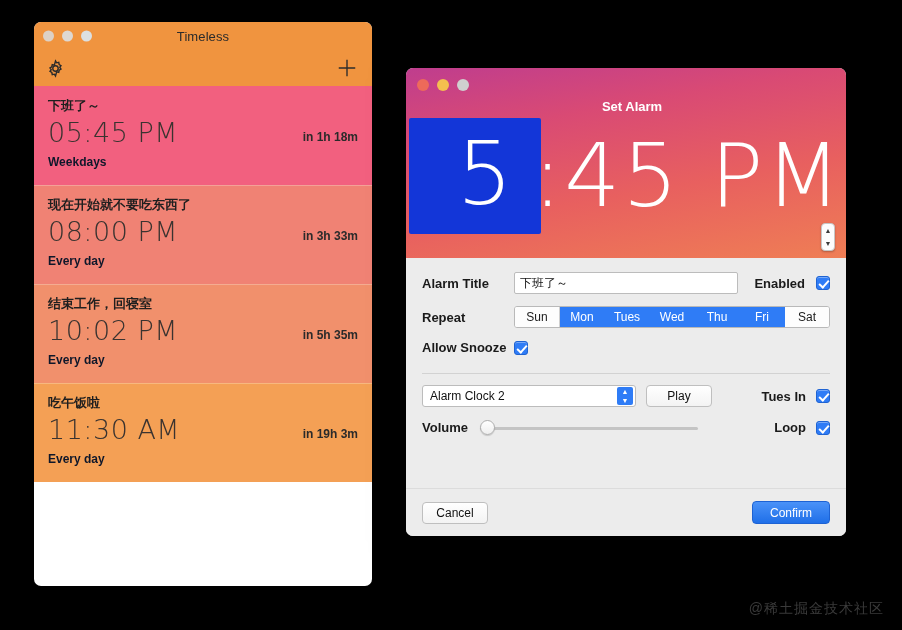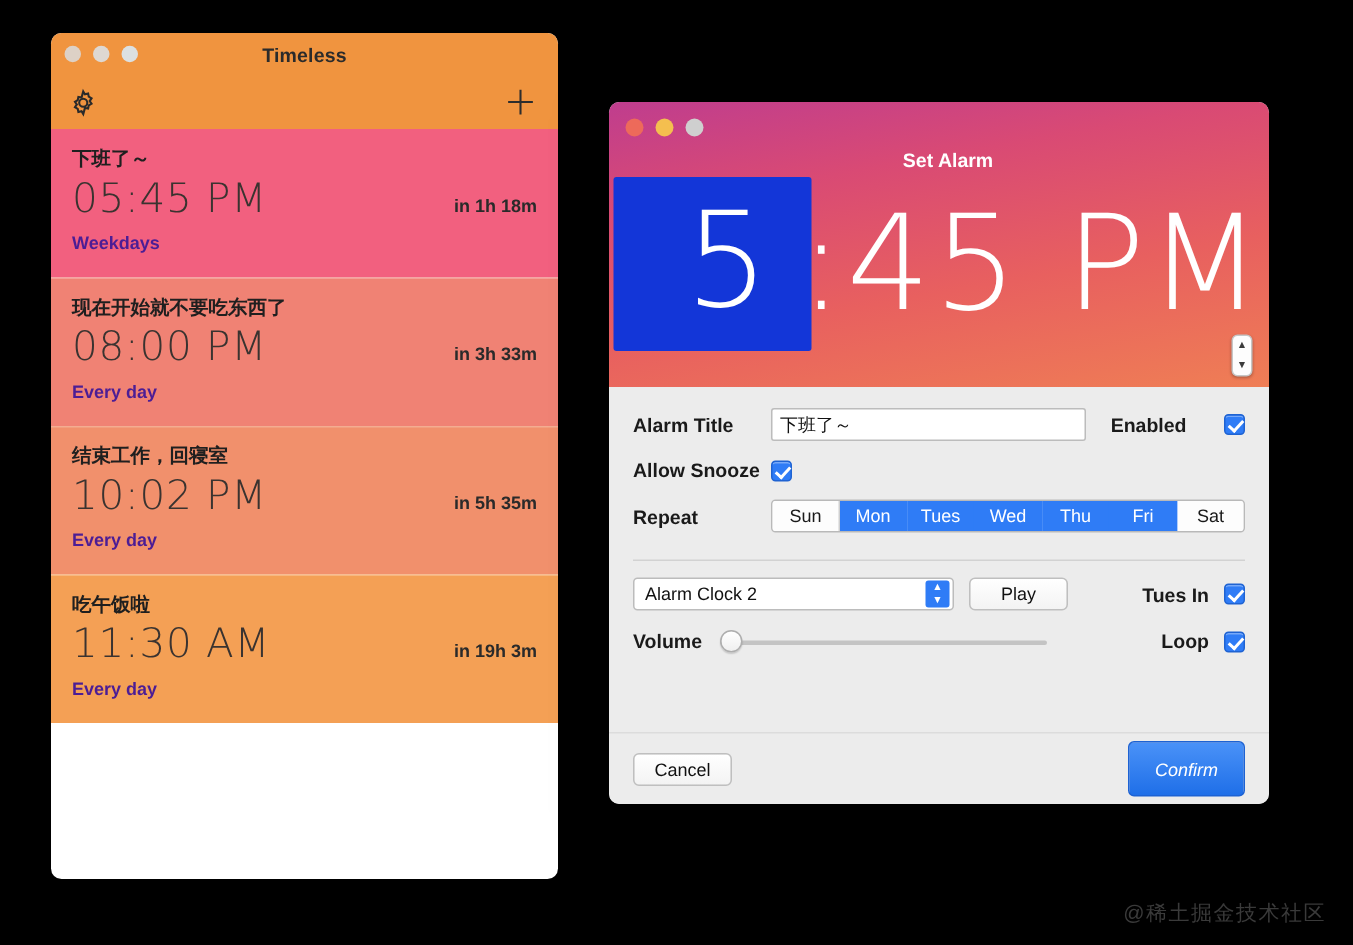--- a/index.html
+++ b/index.html
@@ -20,21 +20,21 @@
     background: #fff;
     box-shadow: 0 6px 26px rgba(0,0,0,0.55);
   }
   .tl-titlebar {
     position: relative;
     height: 28px;
     background: #f0943f;
     display: flex; align-items: center; justify-content: center;
   }
   .tl-title {
-    font-size: 13px; font-weight: bold; color: #2b2b2b;
+    font-size: 13px; font-weight: normal; color: #2b2b2b;
     letter-spacing: 0.1px;
   }
   .traffic {
     position: absolute; left: 9px; top: 50%; transform: translateY(-50%);
     display: flex; gap: 8px;
   }
   .tdot { width: 11px; height: 11px; border-radius: 50%; }
   .tl-toolbar {
     height: 36px; background: #f0943f;
     display: flex; align-items: center; justify-content: space-between;
@@ -61,21 +61,21 @@
   .a-time {
     font-size: 27px; color: #3a3330; line-height: 34px;
     font-weight: 300; letter-spacing: 0.5px;
     font-family: "DejaVu Sans", sans-serif;
   }
   .a-eta {
     font-size: 12px; font-weight: bold; color: #2a2a2a;
     padding-bottom: 6px;
   }
   .a-repeat {
-    font-size: 12px; font-weight: bold; color: #4c1d95;
+    font-size: 12px; font-weight: bold; color: #0f172a;
     margin-top: 5px;
   }
   .tl-empty { background: #ffffff; flex: 1; }
 
   
   .setalarm-window {
     position: absolute; left: 406px; top: 68px;
     width: 440px; height: 468px;
     border-radius: 7px; overflow: hidden;
     box-shadow: 0 8px 34px rgba(0,0,0,0.6);
@@ -149,21 +149,21 @@
     border: 1px solid #bcbcbc;
     background: #fff;
     border-radius: 2px;
     font-size: 12px;
     color: #111;
     padding: 0 5px;
     font-family: "Liberation Sans", sans-serif;
     min-width: 0;
   }
   .enabled-grp {
-    display: flex; align-items: center; gap: 25px;
+    display: flex; align-items: center; gap: 11px;
     margin-left: 16px; flex: none;
   }
   .side-label { font-size: 13px; font-weight: bold; color: #1a1a1a; }
   .cbx {
     width: 14px; height: 14px; border-radius: 3px;
     background: #2f7cf6; border: 1px solid #1f63d2;
     position: relative; flex: none;
     box-shadow: inset 0 1px 0 rgba(255,255,255,0.35);
   }
   .cbx::after {
@@ -251,26 +251,26 @@
 
   .sa-footer {
     height: 48px; flex: none;
     background: #ececec;
     border-top: 1px solid #dcdcdc;
     display: flex; align-items: center; justify-content: space-between;
     padding: 12px 16px;
   }
   .cancel-btn { width: 66px; }
   .confirm-btn {
-    width: 78px; height: 37px;
+    width: 78px; height: 23px;
     border-radius: 4px;
     border: 1px solid #1d62d3;
     background: linear-gradient(#4a92f8,#1f6fe8);
     color: #fff; font-size: 12px;
-    display: flex; align-items: center; justify-content: center; font-style: italic;
+    display: flex; align-items: center; justify-content: center;
   }
 
   .watermark {
     position: absolute; right: 18px; bottom: 12px;
     font-size: 14px; color: #3a3a3a;
     letter-spacing: 1px;
   }
 </style>
 </head>
 <body>
@@ -368,37 +368,37 @@
       <div class="frm-row">
         <span class="frm-label">Alarm Title</span>
         <input class="txt-input" value="下班了～" style="">
         <span class="enabled-grp">
           <span class="side-label">Enabled</span>
           <span class="cbx"></span>
         </span>
       </div>
 
       <div class="frm-row">
-        <span class="frm-label">Allow Snooze</span>
-        <span class="cbx"></span>
-      </div>
-
-      <div class="frm-row">
         <span class="frm-label">Repeat</span>
         <div class="seg-ctrl">
             <span class="seg">Sun</span>
             <span class="seg on">Mon</span>
             <span class="seg on">Tues</span>
             <span class="seg on">Wed</span>
             <span class="seg on">Thu</span>
             <span class="seg on">Fri</span>
             <span class="seg">Sat</span>
           </div>
       </div>
 
+      <div class="frm-row">
+        <span class="frm-label">Allow Snooze</span>
+        <span class="cbx"></span>
+      </div>
+
       <div class="divider"></div>
 
 
       <div class="sound-row">
         <div class="select-box">
           <span>Alarm Clock 2</span>
           <span class="sel-arrows">
             <span>▲</span>
             <span>▼</span>
           </span>

